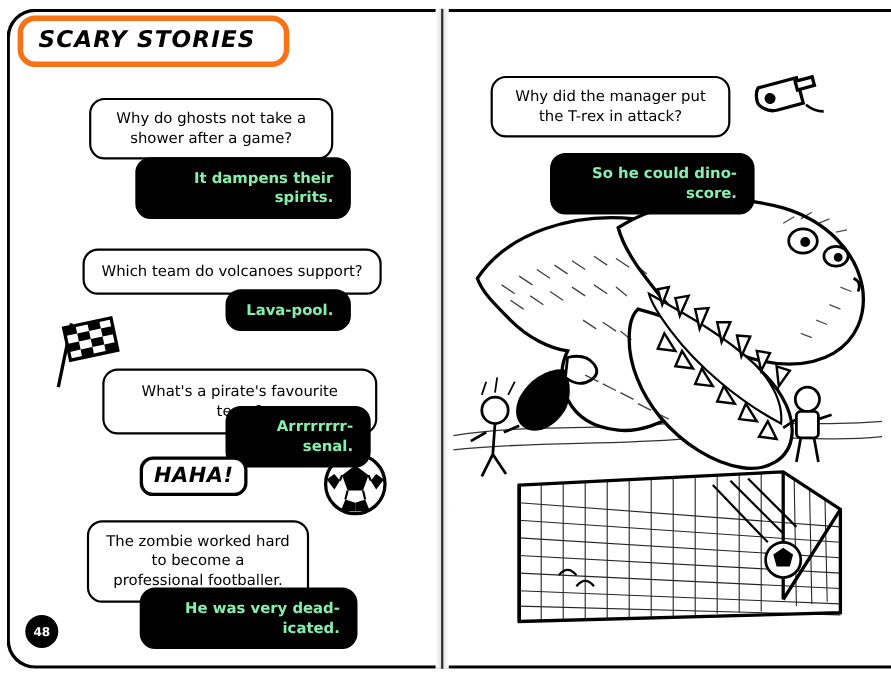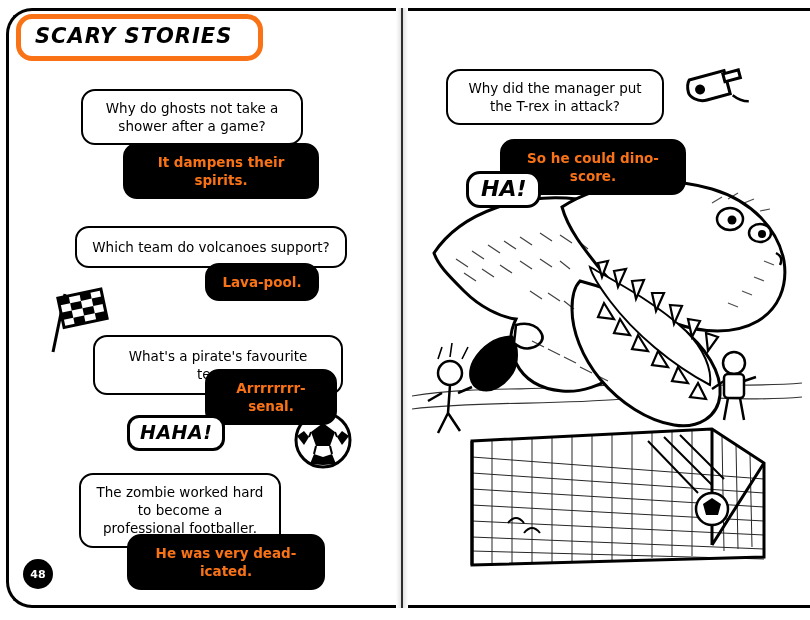--- a/index.html
+++ b/index.html
@@ -93,23 +93,24 @@
     background: #fff;
     color: #000;
     font-size: 13.5px;
     line-height: 1.35;
     text-align: center;
     padding: 8px 14px;
     z-index: 5;
   }
   .bubble.dark {
     background: #000;
-    color: #f97316;
+    color: #86efac;
     border-color: #000;
     font-weight: bold;
+    text-align: right;
   }
 
   
   .laugh {
     position: absolute;
     border: 3px solid #000;
     border-radius: 12px;
     background: #fff;
     font-family: "DejaVu Sans", sans-serif;
     font-weight: bold;
@@ -346,21 +347,20 @@
           <circle cx="18" cy="26" r="5" fill="#000"></circle>
           <rect x="44" y="17" width="16" height="8" fill="#fff" stroke="#000" stroke-width="3"></rect>
           <path d="M48 40 q6 8 14 10" stroke="#000" stroke-width="2.5" fill="none"></path>
         </g>
       </svg>
     </div>
 
     <div class="bubble" style="left:44px; top:58px; width:218px;">Why did the manager put the T-rex in attack?</div>
     <div class="bubble dark" style="left:98px; top:128px; width:186px;">So he could dino-score.</div>
 
-    <div class="ha-bubble" style="left:64px; top:160px; font-size:22px;">HA!</div>
 
     <div class="pagenum right">49</div>
   </div>
 
   <div class="gutter"></div>
   <div class="gutter-line"></div>
 
   <div class="title-tab">
     <span class="title-text">SCARY STORIES</span>
   </div>

